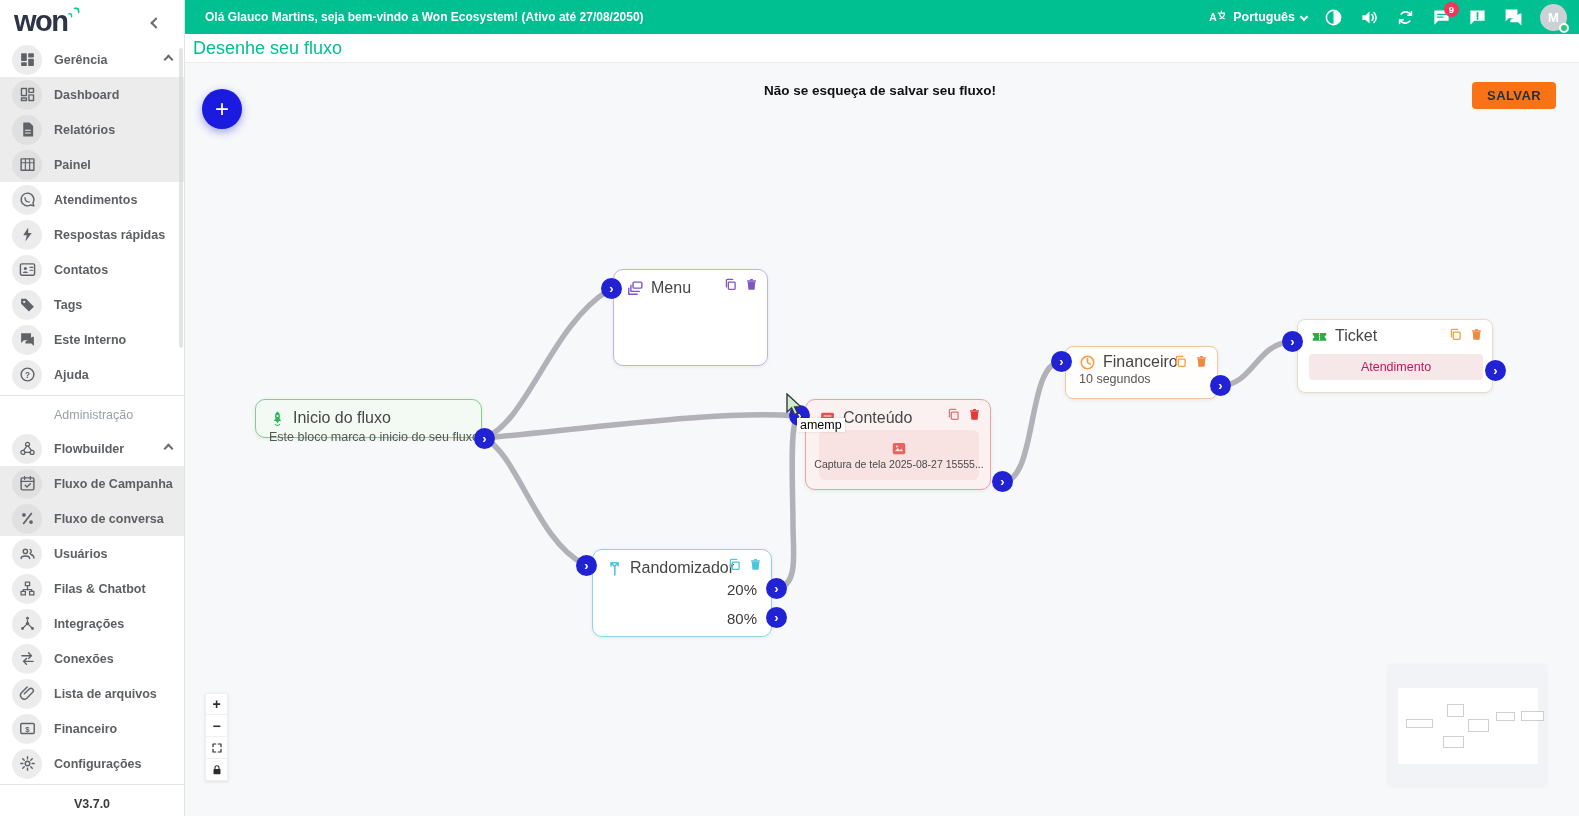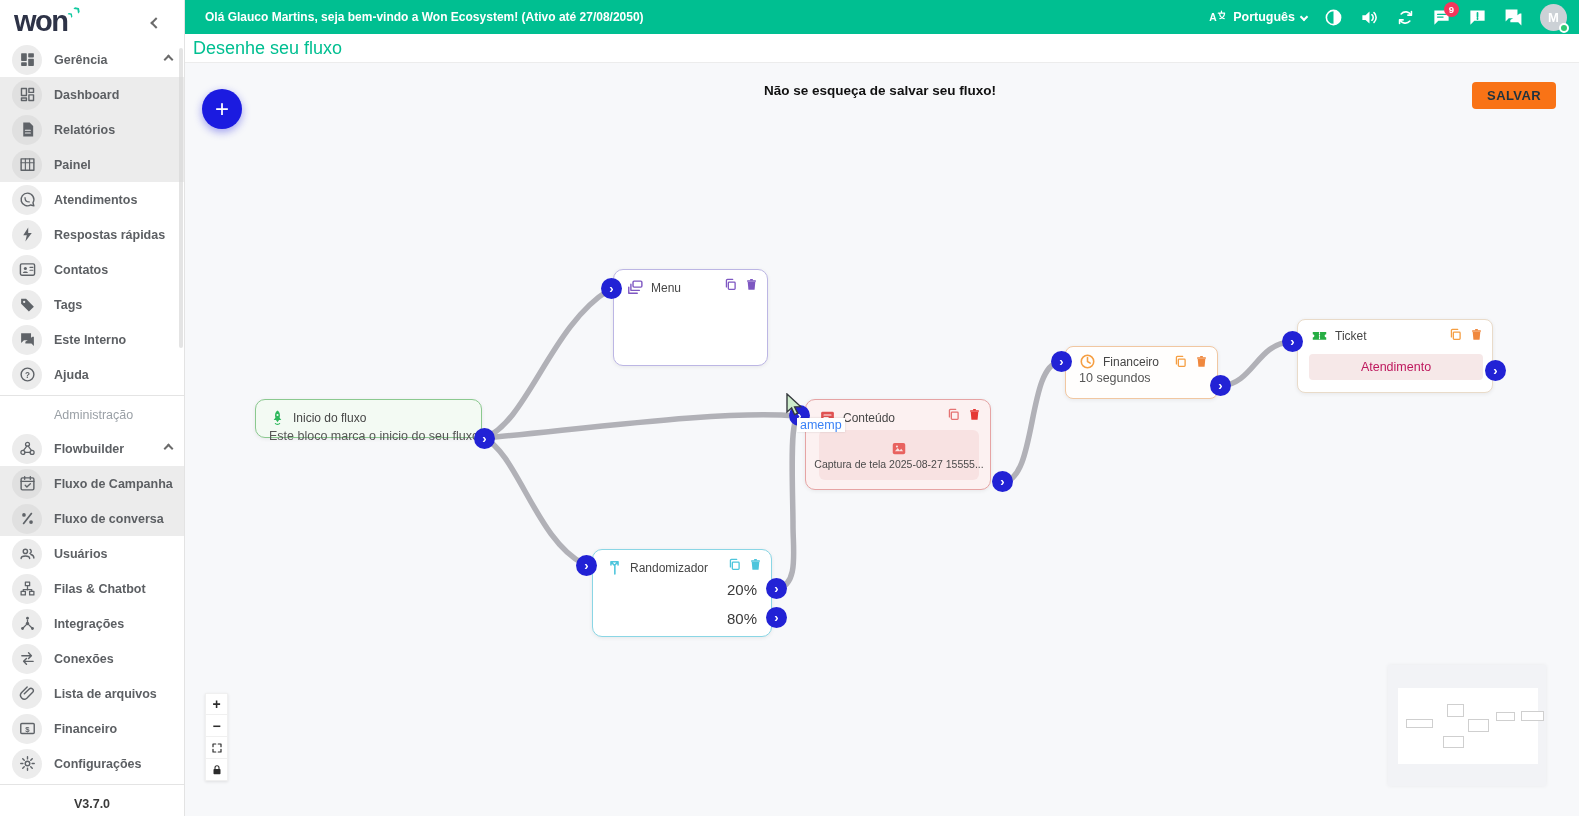--- a/index.html
+++ b/index.html
@@ -52,21 +52,21 @@
   
   .canvas{position:absolute;left:185px;top:62px;right:0;bottom:0;background:#f7f8fa;border-top:1px solid #ececec;overflow:hidden}
   .edges{position:absolute;left:0;top:0;width:1394px;height:754px;z-index:1;pointer-events:none}
   .edges path{stroke:#b1b1b7;stroke-width:5.5;fill:none;stroke-linecap:round}
 
   .fab{position:absolute;left:17px;top:26px;width:40px;height:40px;border-radius:50%;background:#1b1be0;color:#fff;font-size:24px;font-weight:300;display:flex;align-items:center;justify-content:center;box-shadow:0 3px 8px rgba(27,27,224,.4);z-index:5;cursor:pointer}
   .reminder{position:absolute;left:530px;top:20px;width:330px;text-align:center;font-size:13.5px;font-weight:700;color:#101010;z-index:5}
   .save-btn{position:absolute;right:23px;top:19px;height:27px;padding:0 15px;background:#f97316;border:none;border-radius:4px;font-size:13px;font-weight:700;color:#1e3340;letter-spacing:.4px;cursor:pointer;z-index:5;font-family:inherit}
 
   .node{position:absolute;border-radius:10px;background:#fff;border:1px solid #ddd;box-shadow:0 1px 4px rgba(0,0,0,.07);z-index:2}
-  .ntitle{display:flex;align-items:center;gap:7px;font-size:12px;color:#464646;padding:9px 12px 0 13px}
+  .ntitle{display:flex;align-items:center;gap:7px;font-size:16px;color:#464646;padding:9px 12px 0 13px}
   .ntitle .nicon{width:17px;height:17px;flex:0 0 auto}
   .ntitle .nicon svg{width:100%;height:100%}
   .nsub{font-size:12.5px;color:#565656;padding:3px 12px 0 13px;white-space:nowrap}
   .acts{position:absolute;top:7px;right:9px;display:flex;gap:8px;z-index:3}
   .acts .abtn{width:13px;height:13px;cursor:pointer}
   .acts .abtn svg{width:100%;height:100%}
 
   .node-inicio{left:70px;top:336px;width:227px;height:39px;background:#f3faf3;border-color:#8bc98f}
   .node-menu{left:428px;top:206px;width:155px;height:97px;border-color:#bcb6e4}
   .node-rand{left:407px;top:486px;width:180px;height:88px;border-color:#8ad6e5}
@@ -78,21 +78,21 @@
   .media-box .mic{width:18px;height:15px;color:#e8625f}
   .media-box .mic svg{width:100%;height:100%}
   .media-cap{font-size:10.5px;color:#4a4a4a;white-space:nowrap}
   .node-int{left:880px;top:283px;width:153px;height:53px;background:#fffefd;border-color:#f1c7a1;border-radius:8px}
   .node-ticket{left:1112px;top:256px;width:196px;height:74px;border-color:#e9dbc9;border-radius:8px}
   .queue-box{position:absolute;left:11px;top:34px;width:174px;height:26px;background:#f6e8e8;border-radius:4px;display:flex;align-items:center;justify-content:center;font-size:12.5px;color:#be185d}
 
   .port{position:absolute;width:21px;height:21px;border-radius:50%;background:#2222d5;z-index:4;cursor:crosshair;display:flex;align-items:center;justify-content:center}
   .port::after{content:"›";color:#fff;font-size:13px;font-weight:700;line-height:1;margin-top:-1px}
 
-  .tooltip{position:absolute;left:612px;top:355px;background:#fff;color:#3b82f6;font-size:12.5px;padding:0 3px;z-index:7;box-shadow:0 0 2px rgba(0,0,0,.15)}
+  .tooltip{position:absolute;left:612px;top:355px;background:#fff;color:#000000;font-size:12.5px;padding:0 3px;z-index:7;box-shadow:0 0 2px rgba(0,0,0,.15)}
   .cursor{position:absolute;left:600px;top:330px;width:22px;height:24px;z-index:8;pointer-events:none}
 
   .zoomctl{position:absolute;left:20px;top:630px;display:flex;flex-direction:column;z-index:5;box-shadow:0 1px 3px rgba(0,0,0,.1)}
   .zbtn{width:23px;height:22px;background:#fff;border:1px solid #f0f0f0;border-top:none;display:flex;align-items:center;justify-content:center;font-size:14px;font-weight:700;color:#2c2c2c;cursor:pointer}
   .zbtn:first-child{border-top:1px solid #f0f0f0}
   .zbtn svg{width:12px;height:12px}
 
   .minimap{position:absolute;left:1203px;top:602px;width:158px;height:121px;background:#f2f3f6;z-index:5;box-shadow:0 0 4px rgba(0,0,0,.06)}
   .mm-view{position:absolute;left:10px;top:23px;width:140px;height:76px;background:#fff}
   .mm-node{position:absolute;background:#fff;border:1px solid #cfcfcf}

